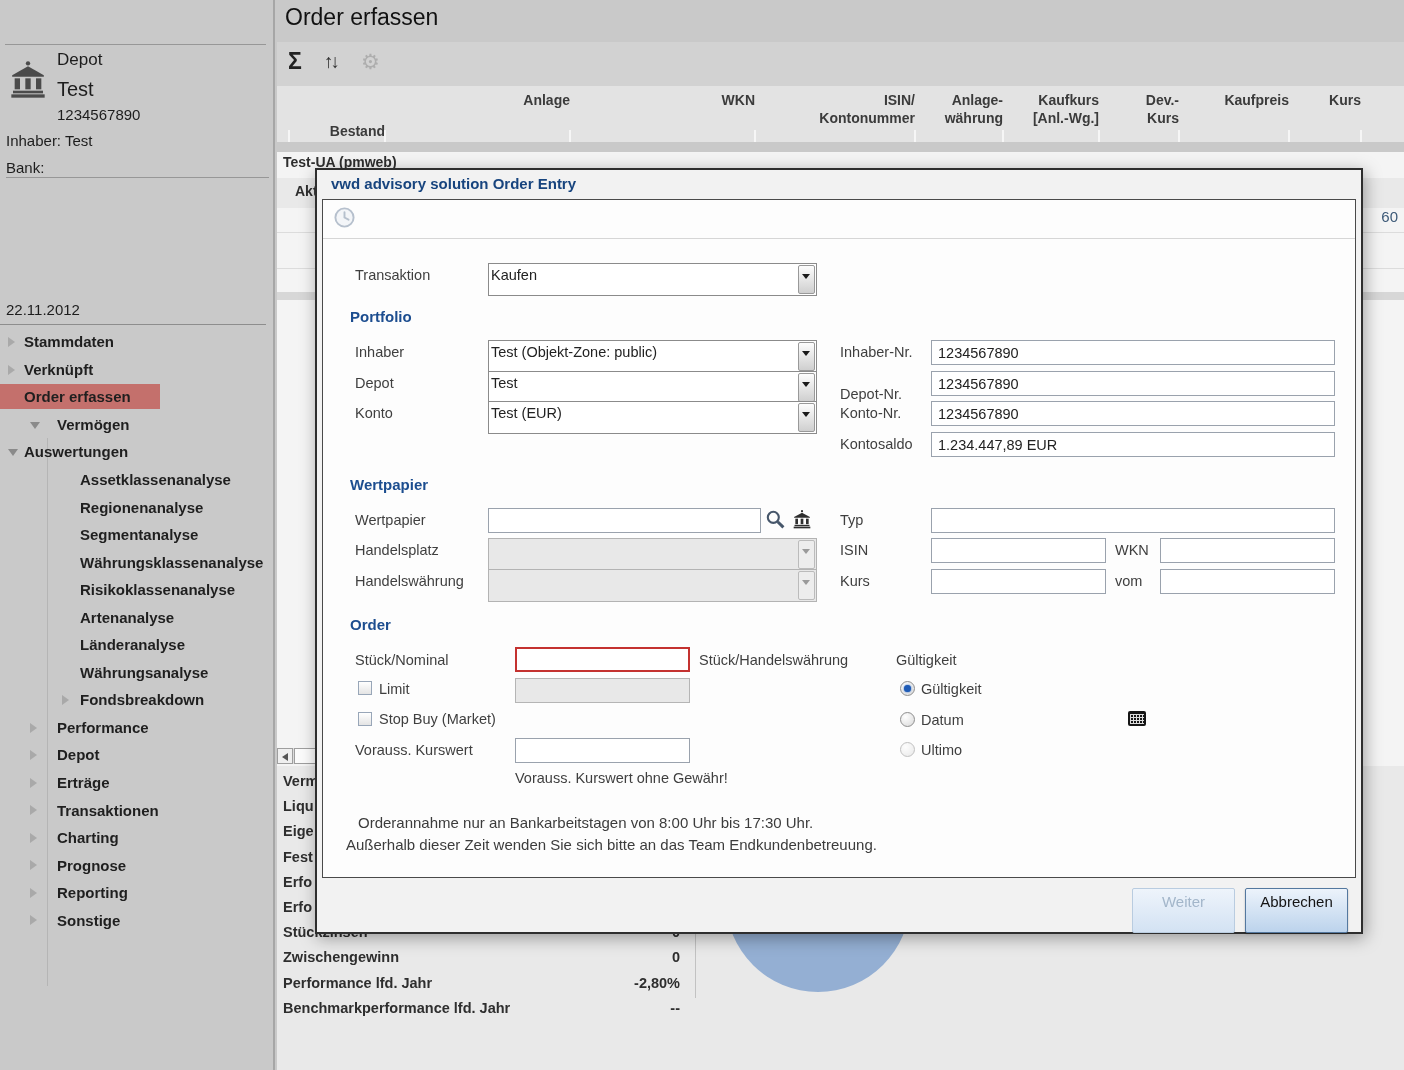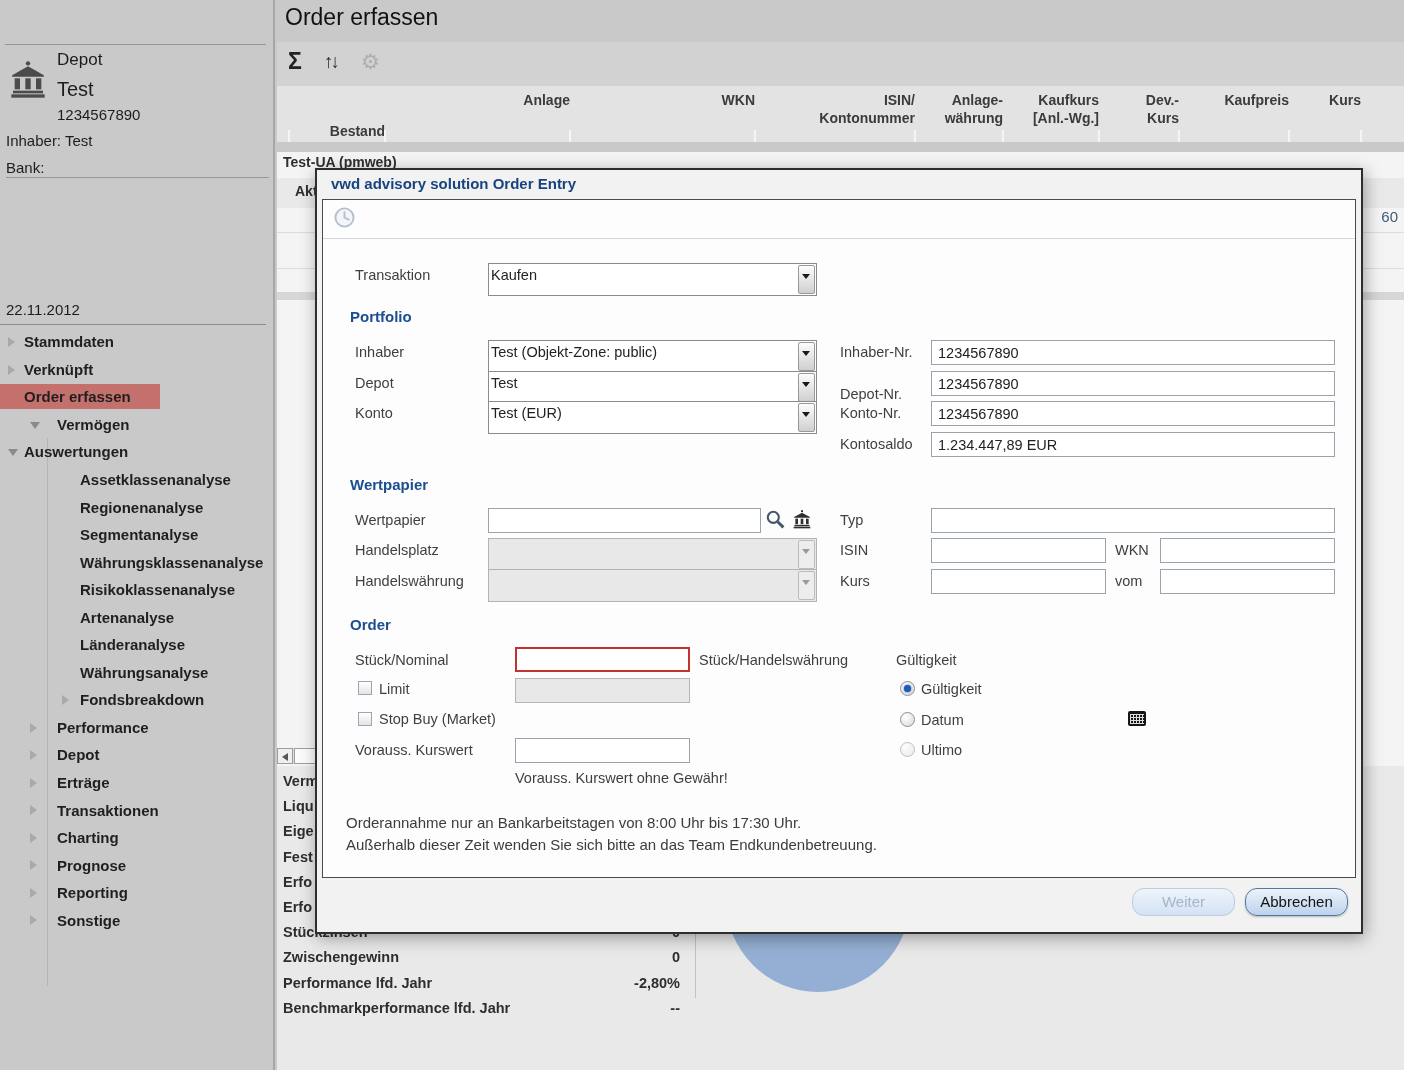--- a/index.html
+++ b/index.html
@@ -83,21 +83,21 @@
   .tinput{position:absolute;background:#fff;border:1px solid #9aa2ad;box-sizing:border-box;height:25px;
           font-size:14.5px;color:#222;padding:0 6px;font-family:inherit;outline:none;}
   .tinput.red{border:2px solid #c43230;}
   .tinput.dis{background:#e8e8e8;border-color:#b5b5b5;}
   .chk{position:absolute;width:14px;height:14px;border:1px solid #98a6b8;background:linear-gradient(#fff,#e4e4e4);box-sizing:border-box;}
   .rad{position:absolute;width:15px;height:15px;border-radius:50%;border:1px solid #8e8e8e;
        background:radial-gradient(circle at 35% 30%,#fff,#d8d8d8);box-sizing:border-box;}
   .rad.on::after{content:"";position:absolute;left:3px;top:3px;width:7px;height:7px;border-radius:50%;background:#1f5bb5;box-shadow:0 0 2px #1456b8;}
   .rad.dim{opacity:.55;}
   .note{position:absolute;font-size:15px;color:#3c3c3c;white-space:nowrap;}
-  .btn{position:absolute;width:103px;height:28px;border-radius:12px;font-size:15px;text-align:center;line-height:26px;box-sizing:border-box;cursor:default;}
+  .btn{position:absolute;width:103px;height:45px;border-radius:2px;font-size:15px;text-align:center;line-height:26px;box-sizing:border-box;cursor:default;}
   #btn-weiter{background:linear-gradient(#eef4fb,#d3e2f3);border:1px solid #b9cce0;color:#a3b6ca;}
   #btn-abbrechen{background:linear-gradient(#ecf3fb,#bcd3ec);border:1px solid #54789f;color:#141414;box-shadow:0 1px 2px rgba(0,0,0,.25);}
   #cal-icon{position:absolute;width:18px;height:15px;background:#161616;border-radius:2px;}
   #cal-icon::after{content:"";position:absolute;left:2px;right:2px;top:3px;bottom:2px;
       background-image:linear-gradient(#fff 1px,transparent 1px),linear-gradient(90deg,#fff 1px,transparent 1px);
       background-size:3px 3px;opacity:.85;}
   .icon-svg{position:absolute;}
 </style>
 </head>
 <body>
@@ -473,21 +473,21 @@
       <div class="lbl" style="left:598px;top:512px;">Datum</div>
       <span id="cal-icon" style="left:805px;top:511px;"></span>
 
       <div class="lbl" style="left:32px;top:542px;">Vorauss. Kurswert</div>
       <input class="tinput" style="left: 192px; top: 538px; width: 175px;">
       <span class="rad dim" style="left:577px;top:542px;"></span>
       <div class="lbl" style="left:598px;top:542px;">Ultimo</div>
 
       <div class="lbl" style="left:192px;top:570px;">Vorauss. Kurswert ohne Gewähr!</div>
 
-      <div class="note" style="left:23px;top:614px;">Orderannahme nur an Bankarbeitstagen von 8:00 Uhr bis 17:30 Uhr.</div>
+      <div class="note" style="left:35px;top:614px;">Orderannahme nur an Bankarbeitstagen von 8:00 Uhr bis 17:30 Uhr.</div>
       <div class="note" style="left:23px;top:636px;">Außerhalb dieser Zeit wenden Sie sich bitte an das Team Endkundenbetreuung.</div>
     </div>
 
     <div class="btn" id="btn-weiter" style="left:815px;top:718px;">Weiter</div>
     <div class="btn" id="btn-abbrechen" style="left:928px;top:718px;">Abbrechen</div>
   </div>
 
 </div>
 
 </body></html>

